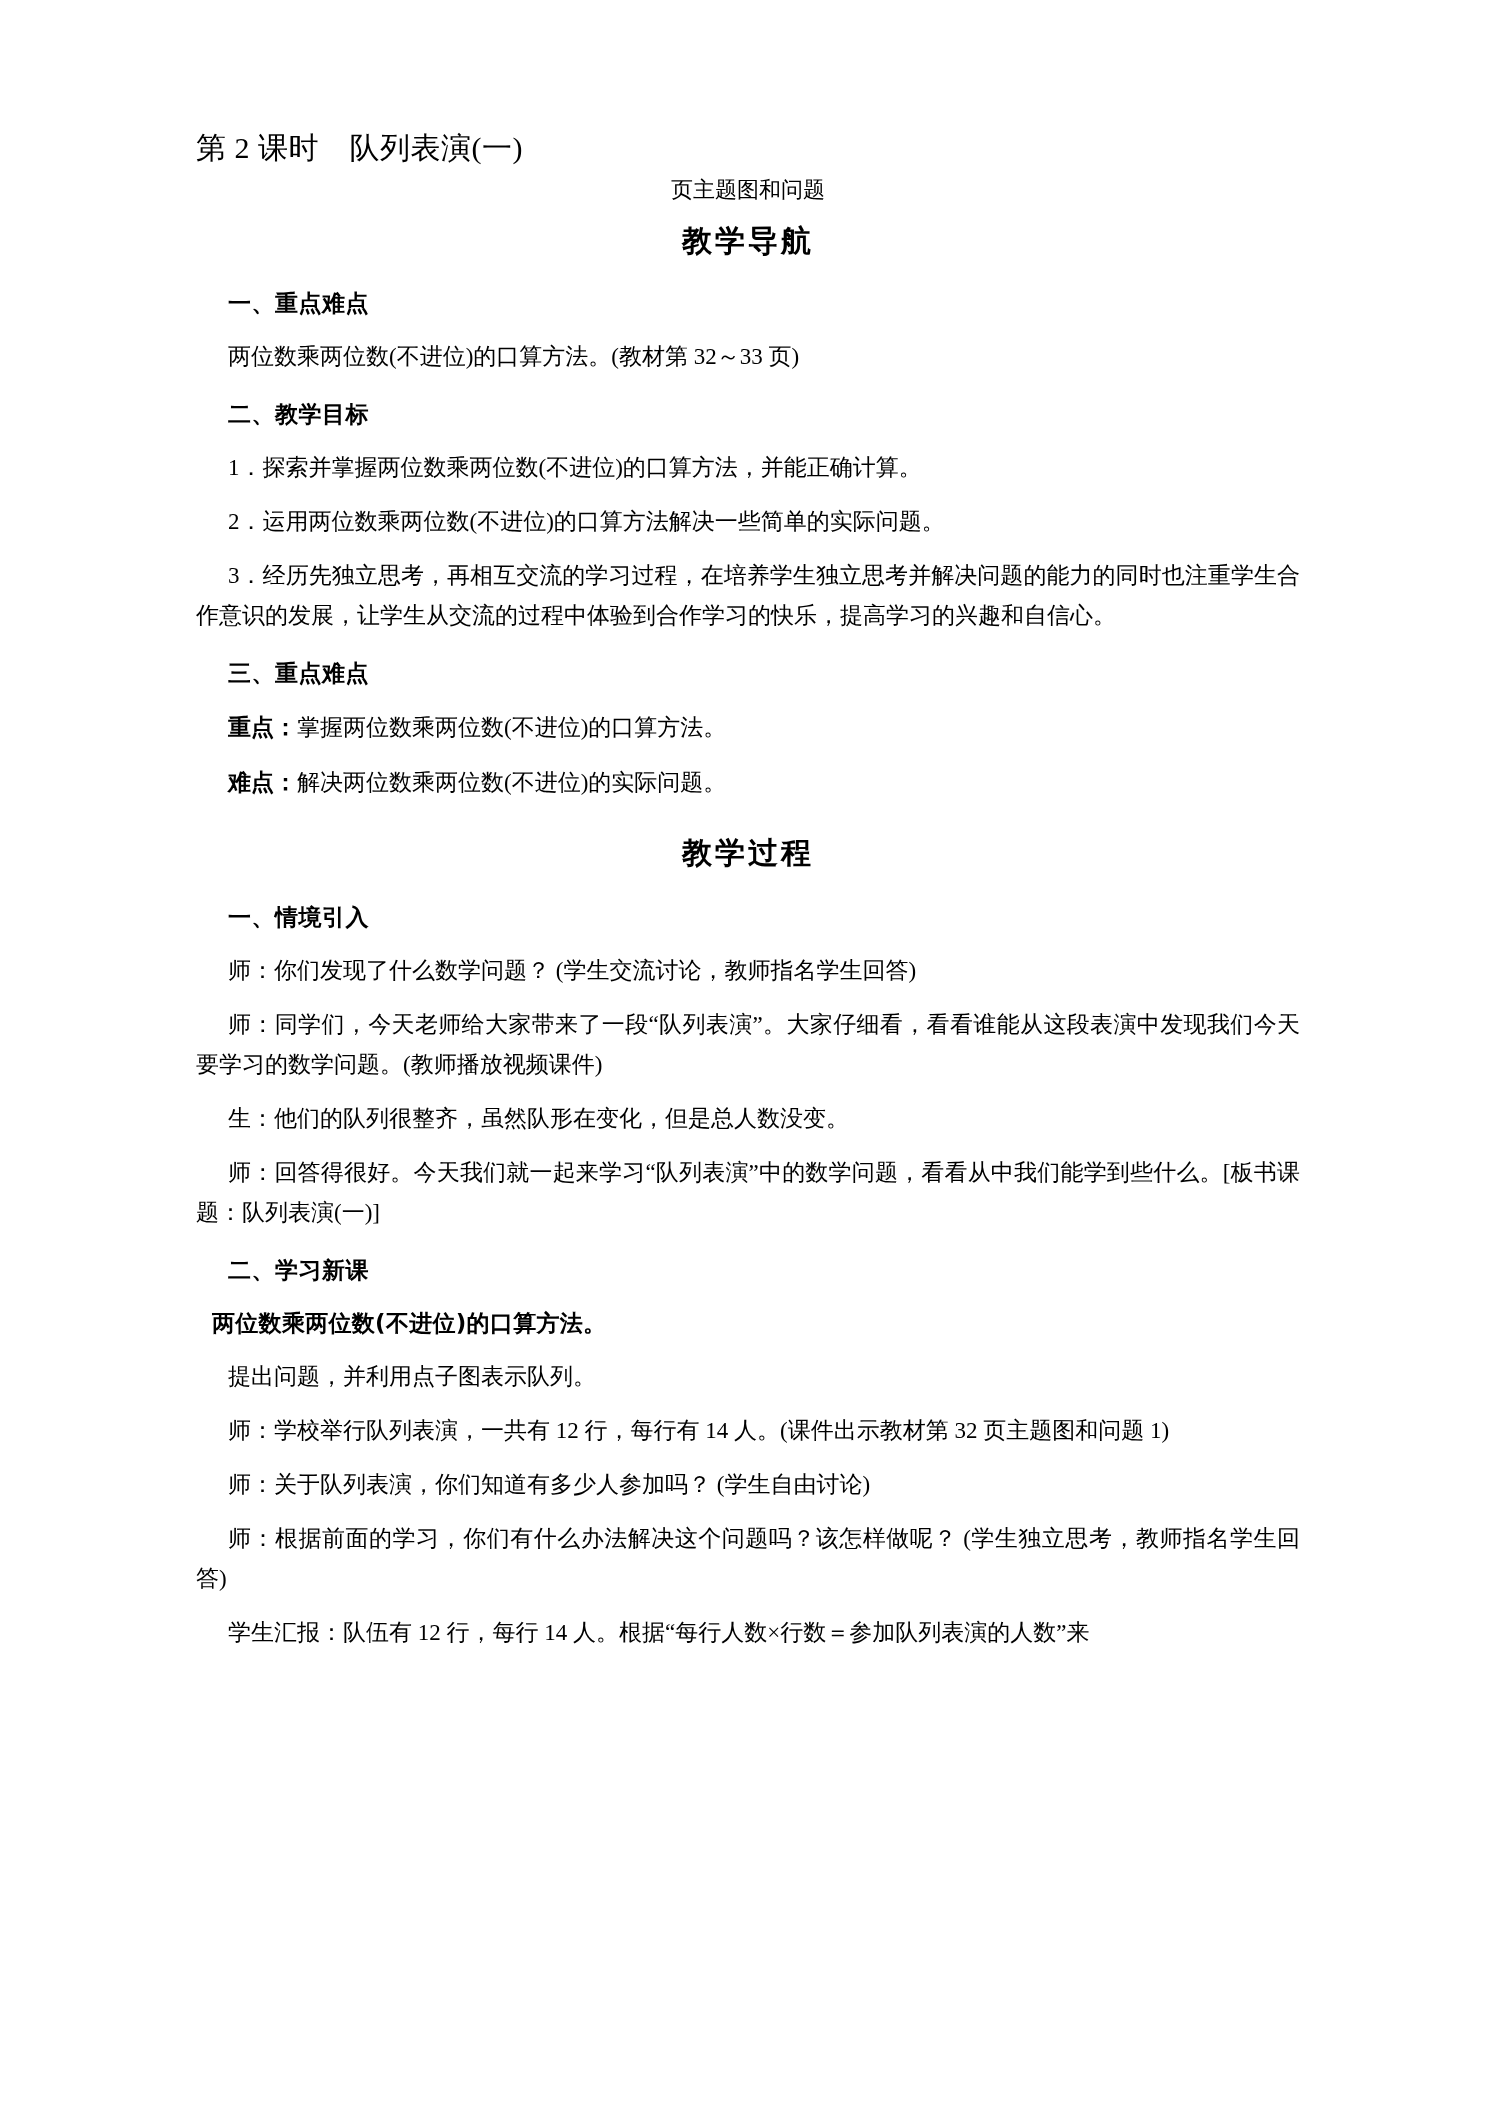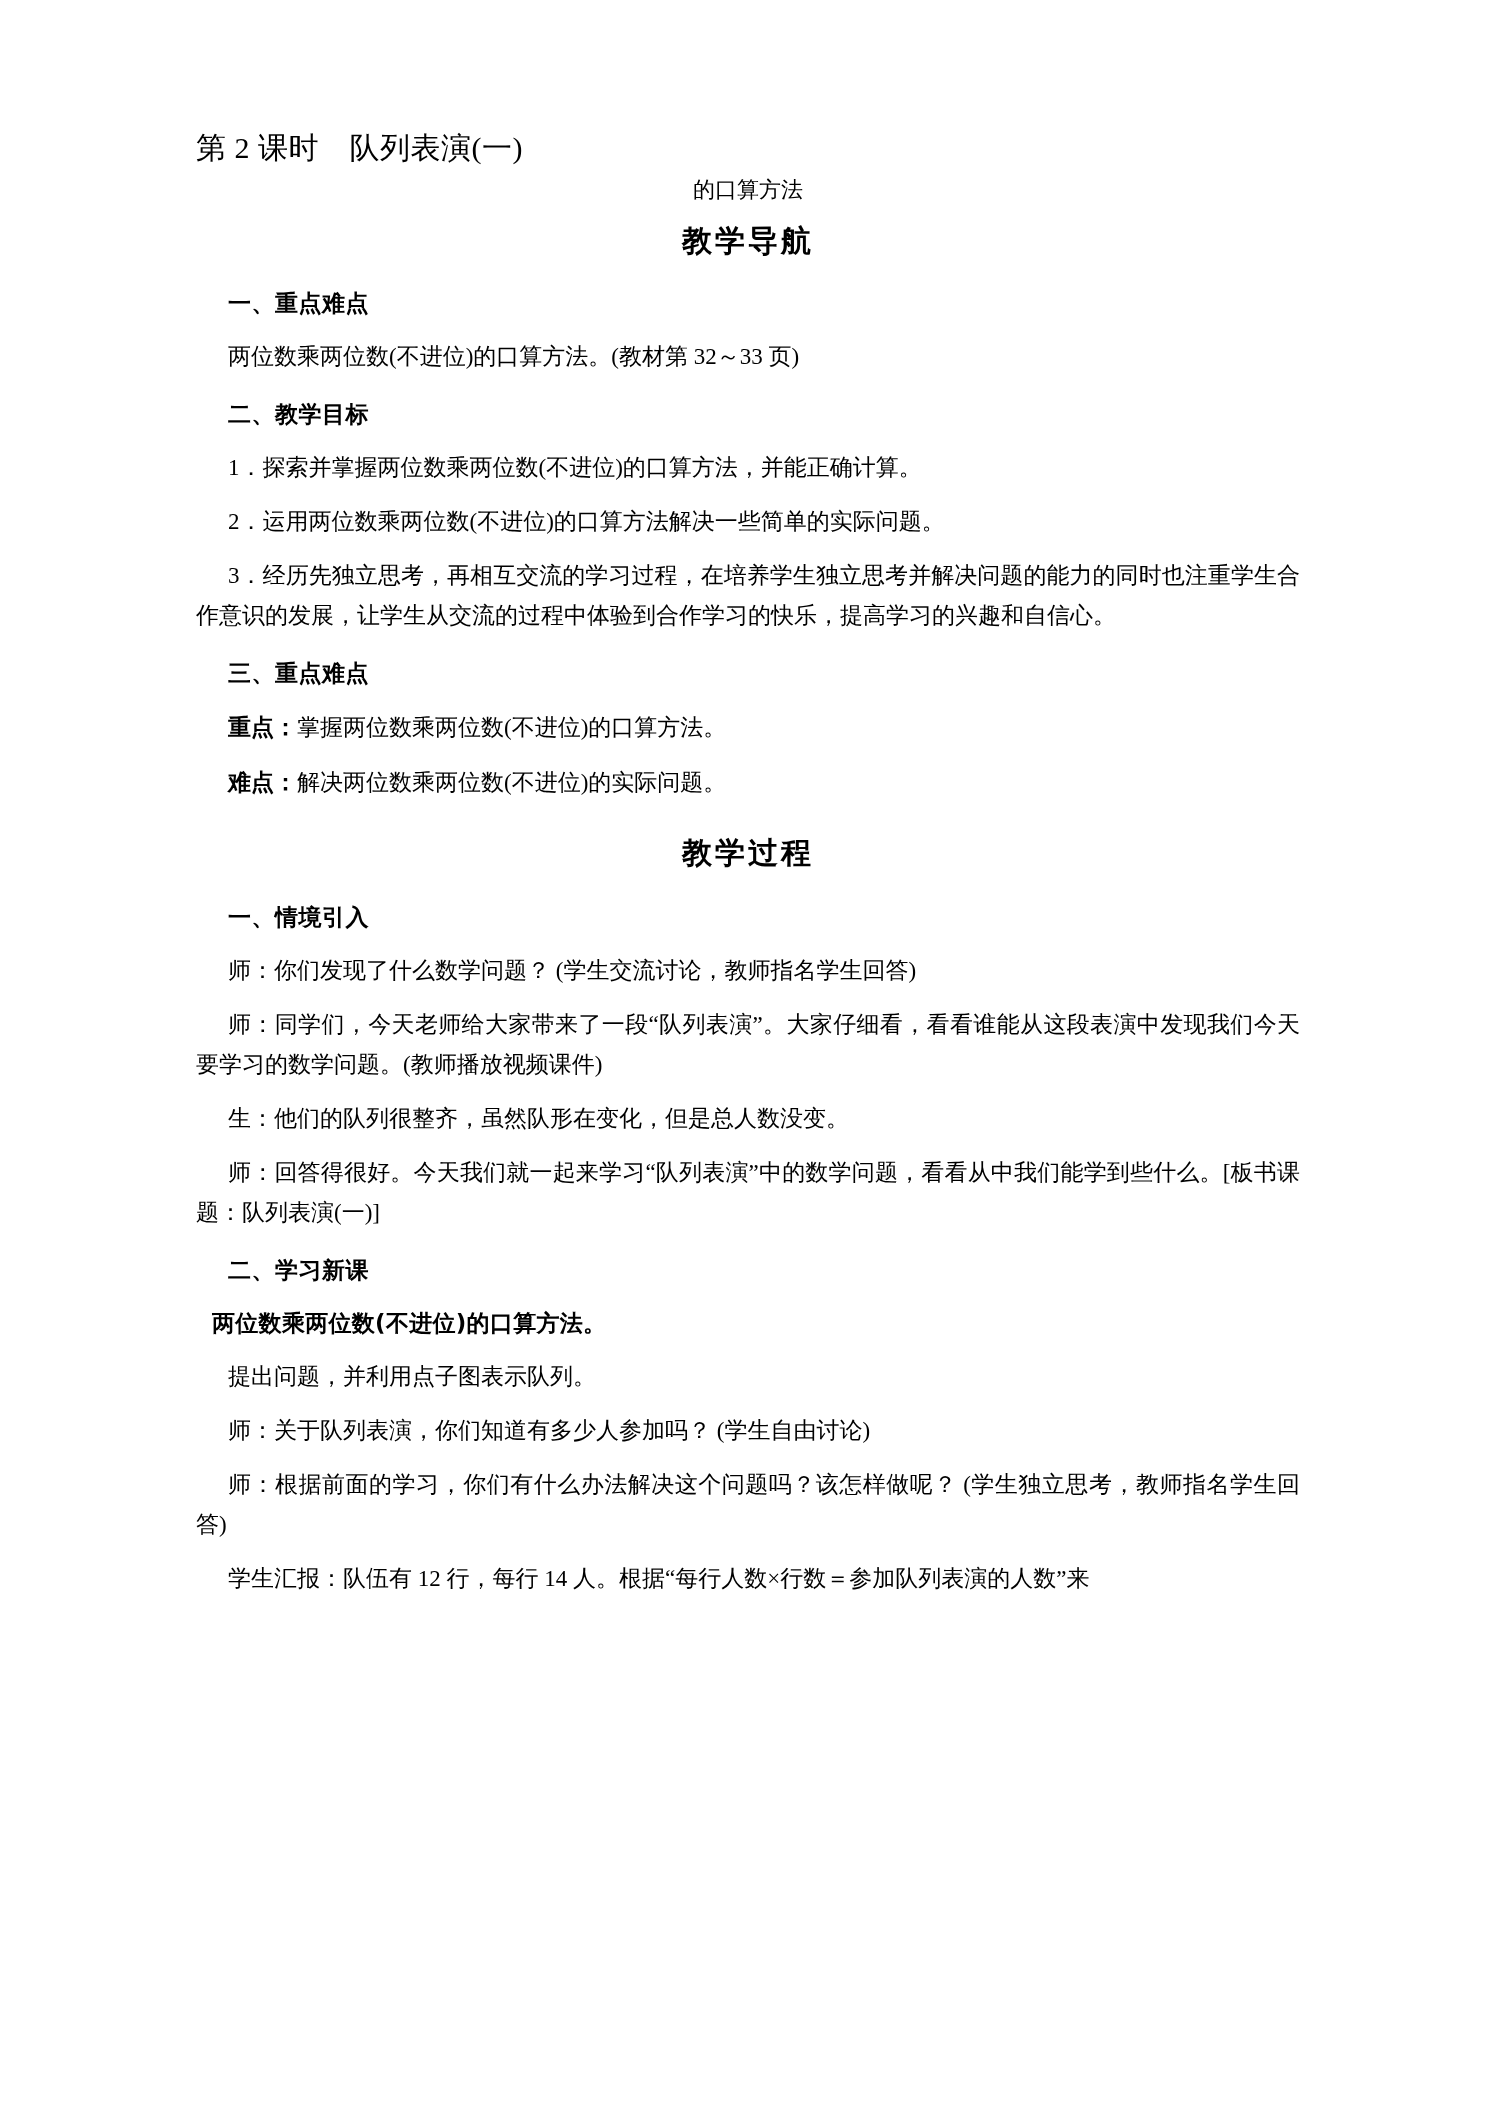--- a/index.html
+++ b/index.html
@@ -86,21 +86,21 @@
     margin-top: 40px;
   }
 </style>
 </head>
 <body>
 
 <div class="page">
   <div class="content">
 
     <h1 class="doc-title">第 2 课时　队列表演(一)</h1>
-    <div class="doc-subtitle">的口算方法</div>
+    <div class="doc-subtitle">页主题图和问题</div>
 
     <div class="banner-heading">教学导航</div>
 
     <div class="sec-heading">一、重点难点</div>
     <p class="body">两位数乘两位数(不进位)的口算方法。(教材第 32～33 页)</p>
 
     <div class="sec-heading">二、教学目标</div>
     <p class="body">1．探索并掌握两位数乘两位数(不进位)的口算方法，并能正确计算。</p>
     <p class="body">2．运用两位数乘两位数(不进位)的口算方法解决一些简单的实际问题。</p>
     <p class="body">3．经历先独立思考，再相互交流的学习过程，在培养学生独立思考并解决问题的能力的同时也注重学生合作意识的发展，让学生从交流的过程中体验到合作学习的快乐，提高学习的兴趣和自信心。</p>
@@ -113,18 +113,19 @@
 
     <div class="sec-heading">一、情境引入</div>
     <p class="body">师：你们发现了什么数学问题？ (学生交流讨论，教师指名学生回答)</p>
     <p class="body">师：同学们，今天老师给大家带来了一段“队列表演”。大家仔细看，看看谁能从这段表演中发现我们今天要学习的数学问题。(教师播放视频课件)</p>
     <p class="body">生：他们的队列很整齐，虽然队形在变化，但是总人数没变。</p>
     <p class="body">师：回答得很好。今天我们就一起来学习“队列表演”中的数学问题，看看从中我们能学到些什么。[板书课题：队列表演(一)]</p>
 
     <div class="sec-heading">二、学习新课</div>
     <div class="sub-heading">两位数乘两位数(不进位)的口算方法。</div>
     <p class="body">提出问题，并利用点子图表示队列。</p>
+    <p class="body">师：学校举行队列表演，一共有 12 行，每行有 14 人。(课件出示教材第 32 页主题图和问题 1)</p>
     <p class="body">师：关于队列表演，你们知道有多少人参加吗？ (学生自由讨论)</p>
     <p class="body">师：根据前面的学习，你们有什么办法解决这个问题吗？该怎样做呢？ (学生独立思考，教师指名学生回答)</p>
     <p class="body">学生汇报：队伍有 12 行，每行 14 人。根据“每行人数×行数＝参加队列表演的人数”来</p>
 
   </div>
 </div>
 
 </body></html>

